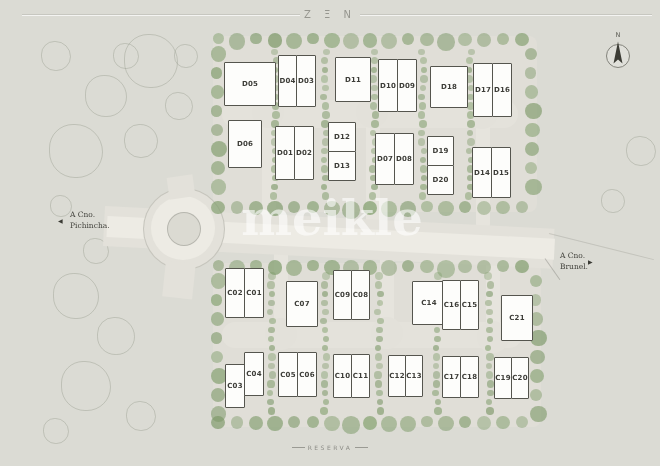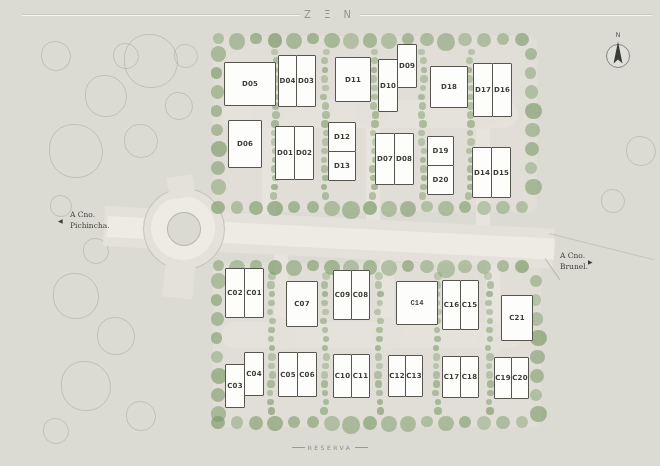--- a/index.html
+++ b/index.html
@@ -373,21 +373,21 @@
       </div>
       <div class="house" style="left: 296px; top: 55px; width: 20px; height: 52px;">
         <span class="lot-label">D03</span>
       </div>
       <div class="house" style="left: 335px; top: 57px; width: 36px; height: 45px;">
         <span class="lot-label">D11</span>
       </div>
       <div class="house" style="left: 378px; top: 59px; width: 20px; height: 53px;">
         <span class="lot-label">D10</span>
       </div>
-      <div class="house" style="left: 397px; top: 44px; width: 20px; height: 44px;">
+      <div class="house" style="left: 397px; top: 59px; width: 20px; height: 53px;">
         <span class="lot-label">D09</span>
       </div>
       <div class="house" style="left: 430px; top: 66px; width: 38px; height: 42px;">
         <span class="lot-label">D18</span>
       </div>
       <div class="house" style="left: 473px; top: 63px; width: 20px; height: 54px;">
         <span class="lot-label">D17</span>
       </div>
       <div class="house" style="left: 492px; top: 63px; width: 20px; height: 54px;">
         <span class="lot-label">D16</span>
@@ -433,21 +433,21 @@
       </div>
       <div class="house" style="left: 286px; top: 281px; width: 32px; height: 46px;">
         <span class="lot-label">C07</span>
       </div>
       <div class="house" style="left: 333px; top: 270px; width: 19px; height: 50px;">
         <span class="lot-label">C09</span>
       </div>
       <div class="house" style="left: 351px; top: 270px; width: 19px; height: 50px;">
         <span class="lot-label">C08</span>
       </div>
-      <div class="house" style="left: 396px; top: 281px; width: 42px; height: 44px; font-family: Liberation Mono, monospace;">
+      <div class="house" style="left: 412px; top: 281px; width: 34px; height: 44px;">
         <span class="lot-label">C14</span>
       </div>
       <div class="house" style="left: 442px; top: 280px; width: 19px; height: 50px;">
         <span class="lot-label">C16</span>
       </div>
       <div class="house" style="left: 460px; top: 280px; width: 19px; height: 50px;">
         <span class="lot-label">C15</span>
       </div>
       <div class="house" style="left: 501px; top: 295px; width: 32px; height: 46px;">
         <span class="lot-label">C21</span>
@@ -483,20 +483,21 @@
         <span class="lot-label">C18</span>
       </div>
       <div class="house" style="left: 494px; top: 357px; width: 18px; height: 42px;">
         <span class="lot-label">C19</span>
       </div>
       <div class="house" style="left: 511px; top: 357px; width: 18px; height: 42px;">
         <span class="lot-label">C20</span>
       </div>
     </div>
 
+  <div class="wm-name">meikle</div>
 
   <div class="frame-line" style="left:22px;top:14px;width:278px;"></div>
   <div class="frame-line" style="left:360px;top:14px;width:292px;"></div>
   <div class="zen">Z Ξ N</div>
   <div class="rsv-dash" style="left:292px;"></div>
   <div class="rsv-dash" style="left:355px;"></div>
   <div class="reserva">RESERVA</div>
 
   <span class="road-arrow" style="left:58px;top:217px;">◀</span>
   <div class="road-label" style="left:70px;top:210px;width:42px;">

